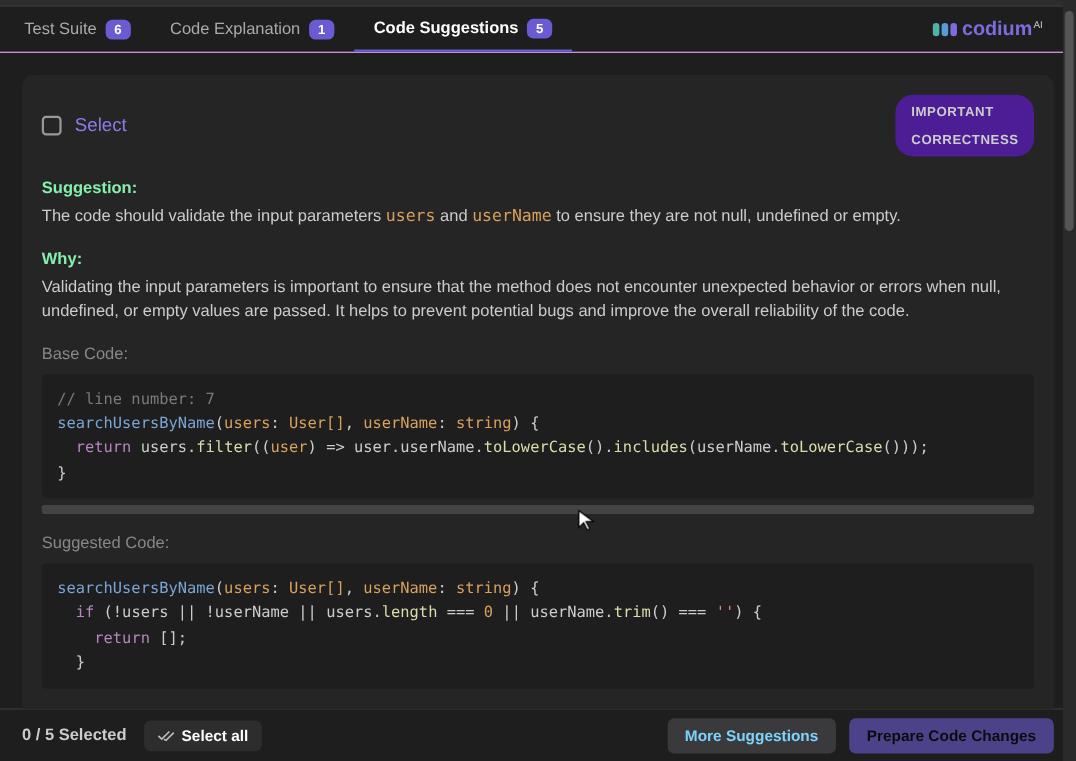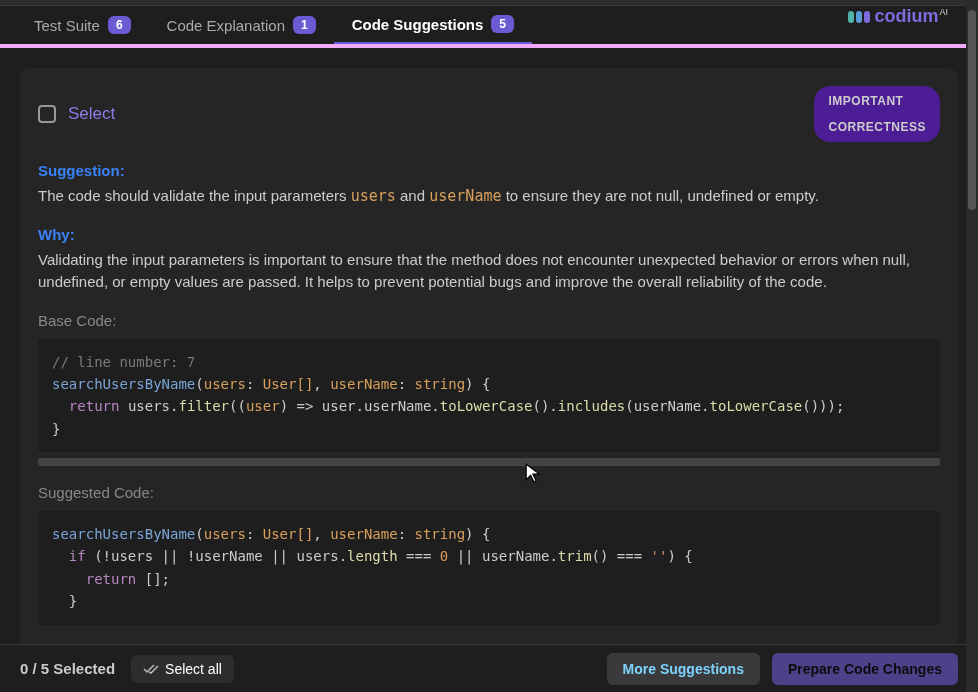--- a/index.html
+++ b/index.html
@@ -16,23 +16,24 @@
       overflow: hidden;
       position: relative;
     }
     .top-bar {
       height: 6px;
       background: #2d2d2d;
       border-bottom: 1px solid #3a3a3a;
     }
     .tabs {
       display: flex;
+      align-items: center;
       height: 42px;
-      padding: 0 16px;
-      border-bottom: 4px solid #f0abfc;
+      padding: 0 4px;
+      border-bottom: 1px solid #f0abfc;
       position: relative;
     }
     .tab {
       display: flex;
       align-items: center;
       gap: 8px;
       padding: 0 18px;
       height: 100%;
       color: #aaaaaa;
       font-size: 15px;
@@ -127,21 +128,21 @@
       flex-direction: column;
     }
     .tag {
       color: #cccccc;
       font-size: 12px;
       font-weight: 600;
       padding: 6px 12px;
       letter-spacing: 0.5px;
     }
     .section-label {
-      color: #3b82f6;
+      color: #86efac;
       font-weight: 700;
       font-size: 15px;
       margin-bottom: 6px;
     }
     .section-text {
       color: #cccccc;
       font-size: 15px;
       line-height: 1.5;
       margin-bottom: 18px;
     }
@@ -202,21 +203,21 @@
     }
     .select-all-btn {
       display: flex;
       align-items: center;
       gap: 6px;
       background: #2d2d2d;
       border-radius: 6px;
       padding: 6px 12px;
       color: #ffffff;
       font-size: 14px;
-      font-weight: 400;
+      font-weight: 700;
       cursor: pointer;
     }
     .footer-right {
       margin-left: auto;
       display: flex;
       gap: 12px;
     }
     .btn-more {
       background: #3a3a3c;
       color: #7dd3fc;

